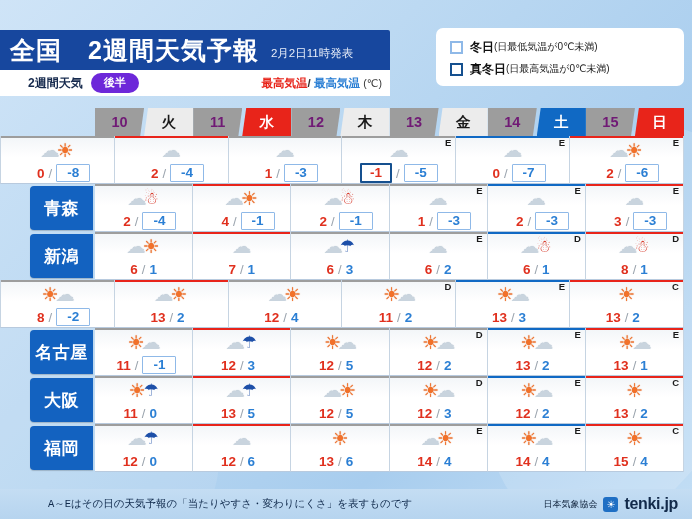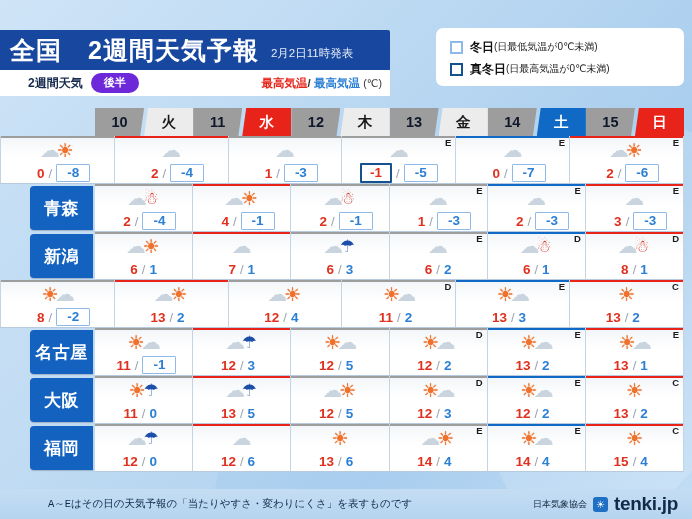--- a/index.html
+++ b/index.html
@@ -158,21 +158,21 @@
 
   
   .head .date-cell {
     flex: 1 1 0;
     display: flex;
     position: relative;
   }
   .dnum {
     flex: 1 1 0;
     background: #9d9d9d;
-    color: #0f172a;
+    color: #701a75;
     font-size: 14.5px;
     font-weight: bold;
     display: flex; align-items: center; justify-content: center;
     clip-path: polygon(0 0, 100% 0, 92% 100%, 0 100%);
   }
   .dwd {
     flex: 1 1 0;
     font-size: 14.5px;
     font-weight: bold;
     display: flex; align-items: center; justify-content: center;
@@ -263,21 +263,21 @@
   .tenki-mark {
     width: 15px; height: 15px;
     background: #1f6fc4;
     border-radius: 3px;
     color: #fff;
     font-size: 10px;
     display: flex; align-items: center; justify-content: center;
     font-weight: bold;
   }
   .tenki-text {
-    font-size: 19px; font-weight: bold; color: #122a4a;
+    font-size: 16px; font-weight: bold; color: #122a4a;
     letter-spacing: -0.3px;
   }
 </style>
 </head>
 <body>
 
 <div class="bg-swoosh"></div>
 <div class="bg-swoosh2"></div>
 
 <div class="header-wrap">

